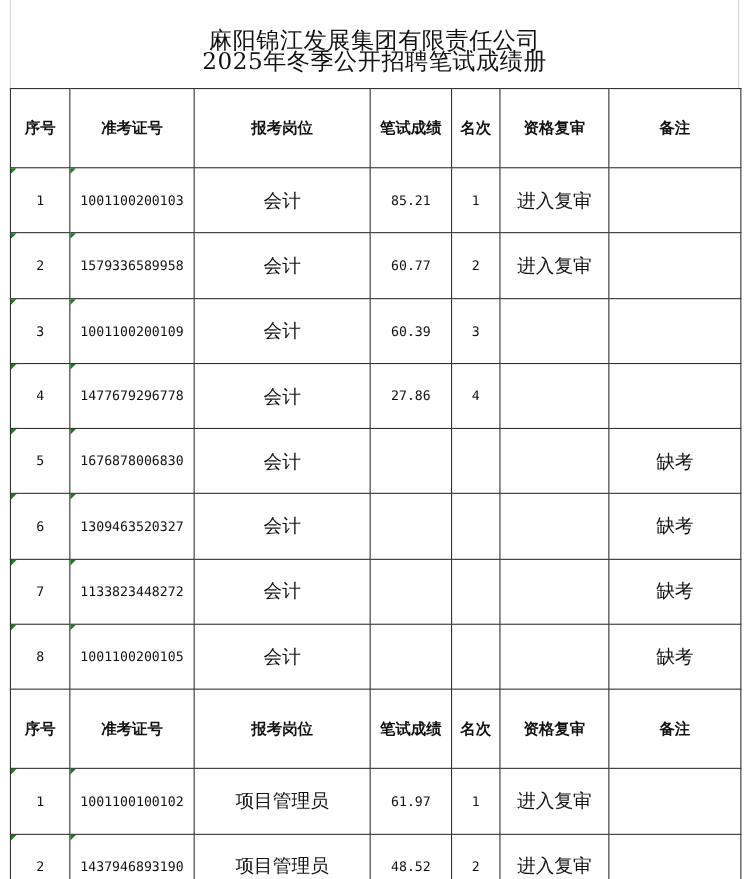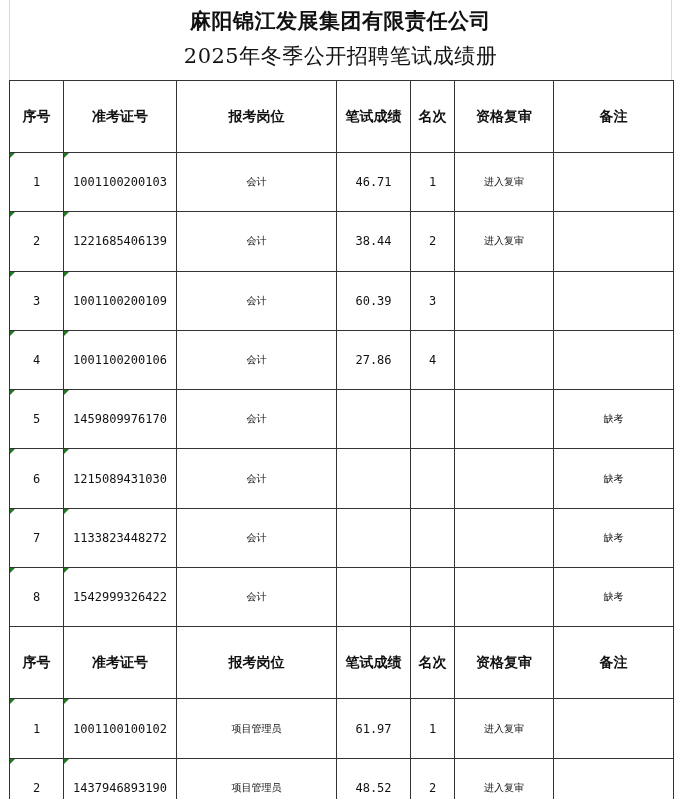--- a/index.html
+++ b/index.html
@@ -2,31 +2,31 @@
 <html><head>
 <meta charset="utf-8">
 <style>
   html, body { margin: 0; padding: 0; background: #ffffff; }
   body { width: 685px; height: 799px; position: relative; overflow: hidden;
          font-family: "DejaVu Serif", "Liberation Serif", serif; color: #111; }
   .title-area { position: absolute; left: 9px; top: 0; width: 663px; height: 80px;
                 border-left: 1px solid #d8d8d8; border-right: 1px solid #d8d8d8; box-sizing: border-box; }
   .title-line { position: absolute; left: 0; width: 100%; text-align: center;
                 font-size: 21px; letter-spacing: 0.5px; }
-  .title-line.l1 { top: 7px; font-weight: bold; }
+  .title-line.l1 { top: 23px; }
   .title-line.l2 { top: 42px; }
   table { position: absolute; left: 9px; top: 80px; border-collapse: collapse;
           table-layout: fixed; width: 664px; }
   td, th { border: 1.5px solid #333; text-align: center; vertical-align: middle;
            padding: 0; position: relative; font-size: 13px; }
   th { font-weight: bold; font-size: 14px; font-family: "DejaVu Sans", "Liberation Sans", sans-serif; }
   tr.hdr { height: 72px; }
   tr.row { height: 59.3px; }
   td.mono { font-family: "DejaVu Sans Mono", "Liberation Mono", monospace; font-size: 12px; }
-  td.cjk { font-family: Liberation Serif, serif; font-size: 10px; }
+  td.cjk { font-family: Liberation Serif, serif; font-size: 17px; }
   .tri { position: absolute; left: 0; top: 0; width: 0; height: 0;
          border-top: 5px solid #1e7a1e; border-right: 5px solid transparent; }
 </style>
 </head>
 <body>
 
 <div class="title-area">
   <div class="title-line l1">麻阳锦江发展集团有限责任公司</div>
   <div class="title-line l2">2025年冬季公开招聘笔试成绩册</div>
 </div>
@@ -48,82 +48,82 @@
         <th>报考岗位</th>
         <th>笔试成绩</th>
         <th>名次</th>
         <th>资格复审</th>
         <th>备注</th>
       </tr>
       <tr class="row">
         <td class="mono"><span>1</span><span class="tri"></span></td>
         <td class="mono"><span>1001100200103</span><span class="tri"></span></td>
         <td class="cjk"><span>会计</span></td>
-        <td class="mono"><span>46.71</span></td>
+        <td class="mono"><span>85.21</span></td>
         <td class="mono"><span>1</span></td>
         <td class="cjk"><span>进入复审</span></td>
         <td class="cjk"><span></span></td>
       </tr>
       <tr class="row">
         <td class="mono"><span>2</span><span class="tri"></span></td>
-        <td class="mono"><span>1221685406139</span><span class="tri"></span></td>
+        <td class="mono"><span>1579336589958</span><span class="tri"></span></td>
         <td class="cjk"><span>会计</span></td>
-        <td class="mono"><span>38.44</span></td>
+        <td class="mono"><span>60.77</span></td>
         <td class="mono"><span>2</span></td>
         <td class="cjk"><span>进入复审</span></td>
         <td class="cjk"><span></span></td>
       </tr>
       <tr class="row">
         <td class="mono"><span>3</span><span class="tri"></span></td>
         <td class="mono"><span>1001100200109</span><span class="tri"></span></td>
         <td class="cjk"><span>会计</span></td>
         <td class="mono"><span>60.39</span></td>
         <td class="mono"><span>3</span></td>
         <td class="cjk"><span></span></td>
         <td class="cjk"><span></span></td>
       </tr>
       <tr class="row">
         <td class="mono"><span>4</span><span class="tri"></span></td>
-        <td class="mono"><span>1001100200106</span><span class="tri"></span></td>
+        <td class="mono"><span>1477679296778</span><span class="tri"></span></td>
         <td class="cjk"><span>会计</span></td>
         <td class="mono"><span>27.86</span></td>
         <td class="mono"><span>4</span></td>
         <td class="cjk"><span></span></td>
         <td class="cjk"><span></span></td>
       </tr>
       <tr class="row">
         <td class="mono"><span>5</span><span class="tri"></span></td>
-        <td class="mono"><span>1459809976170</span><span class="tri"></span></td>
+        <td class="mono"><span>1676878006830</span><span class="tri"></span></td>
         <td class="cjk"><span>会计</span></td>
         <td class="mono"><span></span></td>
         <td class="mono"><span></span></td>
         <td class="cjk"><span></span></td>
         <td class="cjk"><span>缺考</span></td>
       </tr>
       <tr class="row">
         <td class="mono"><span>6</span><span class="tri"></span></td>
-        <td class="mono"><span>1215089431030</span><span class="tri"></span></td>
+        <td class="mono"><span>1309463520327</span><span class="tri"></span></td>
         <td class="cjk"><span>会计</span></td>
         <td class="mono"><span></span></td>
         <td class="mono"><span></span></td>
         <td class="cjk"><span></span></td>
         <td class="cjk"><span>缺考</span></td>
       </tr>
       <tr class="row">
         <td class="mono"><span>7</span><span class="tri"></span></td>
         <td class="mono"><span>1133823448272</span><span class="tri"></span></td>
         <td class="cjk"><span>会计</span></td>
         <td class="mono"><span></span></td>
         <td class="mono"><span></span></td>
         <td class="cjk"><span></span></td>
         <td class="cjk"><span>缺考</span></td>
       </tr>
       <tr class="row">
         <td class="mono"><span>8</span><span class="tri"></span></td>
-        <td class="mono"><span>1542999326422</span><span class="tri"></span></td>
+        <td class="mono"><span>1001100200105</span><span class="tri"></span></td>
         <td class="cjk"><span>会计</span></td>
         <td class="mono"><span></span></td>
         <td class="mono"><span></span></td>
         <td class="cjk"><span></span></td>
         <td class="cjk"><span>缺考</span></td>
       </tr>
       <tr class="hdr">
         <th>序号</th>
         <th>准考证号</th>
         <th>报考岗位</th>

